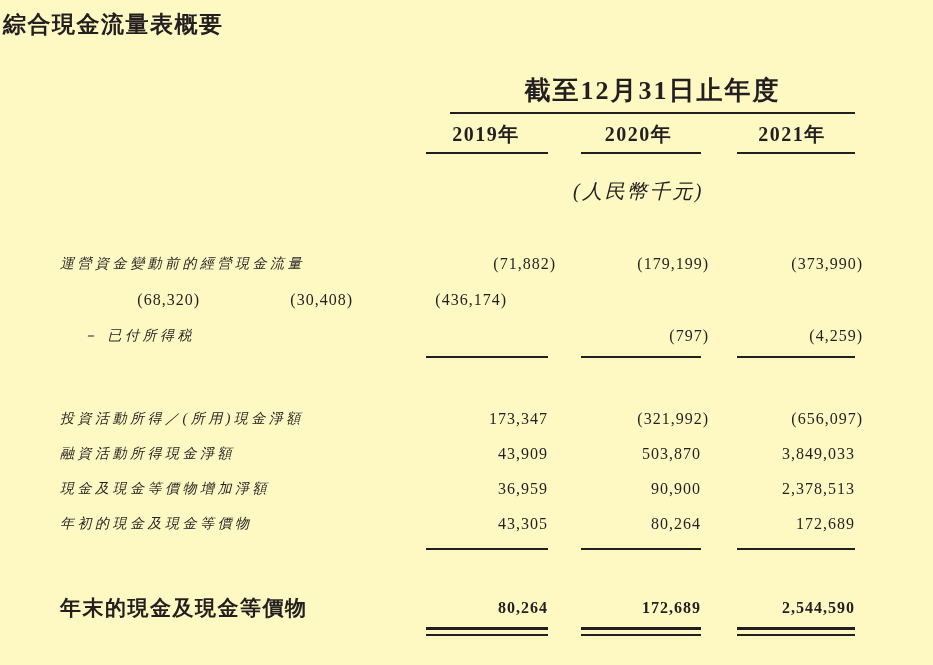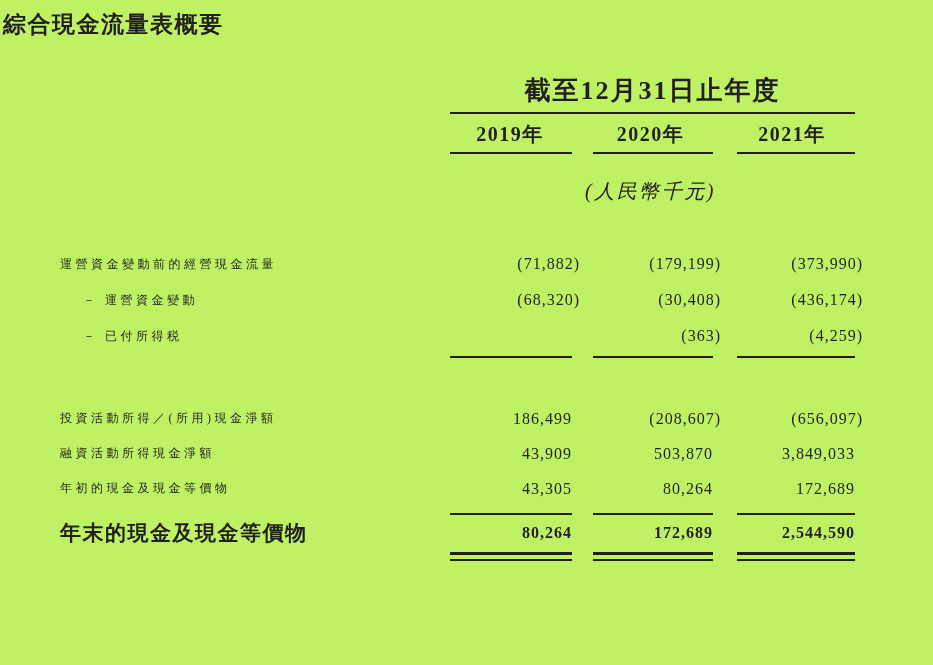--- a/index.html
+++ b/index.html
@@ -1,35 +1,35 @@
 <!DOCTYPE html>
 <html><head>
 <meta charset="utf-8">
 <style>
   html,body{margin:0;padding:0;background:#ffffff;}
   .page{
     position:relative;
     width:933px;height:665px;
-    background:#bef264;
+    background:#fef9c3;
     color:#231f20;
     font-family:"Liberation Serif", serif;
     overflow:hidden;
   }
   .title{
     margin:10px 0 0 3px;
     font-family:"Liberation Sans", sans-serif;
     font-size:23px;line-height:28px;
     font-weight:700;letter-spacing:1.5px;
   }
   .table{margin-left:60px;width:803px;}
 
   
-  .row{display:flex;align-items:center;height:36px;}
+  .row{display:flex;align-items:center;height:36px;gap:12px;}
   .row.h35{height:35px;}
-  .lbl{flex:1;font-size:12px;letter-spacing:3.5px;white-space:nowrap;}
+  .lbl{flex:1;font-size:14px;letter-spacing:3.5px;white-space:nowrap;font-style:italic;}
   .lbl.indent{padding-left:23px;}
   .num{width:140px;text-align:right;font-size:16px;letter-spacing:1px;box-sizing:border-box;white-space:nowrap;}
   .num.c2{width:141px;}
   .num.c3{width:142px;}
   .num.pos{padding-right:8px;}
   .spacer{flex:1;}
 
   
   .head-span{margin-top:43px;margin-left:390px;width:405px;}
   .period{font-size:26px;line-height:20px;font-weight:700;letter-spacing:2px;text-align:center;white-space:nowrap;}
@@ -43,21 +43,21 @@
   .yr-rules{margin-top:7px;}
   .unit-row{margin-top:26px;height:23px;}
   .unit{font-style:italic;text-align:center;font-size:20px;letter-spacing:2.5px;padding-right:0;}
 
   .section{margin:0;}
   .sec1{margin-top:43px;}
   .sec2{margin-top:43px;}
   .mid-rules-a{margin-top:2px;}
   .mid-rules-b{margin-top:7px;}
 
-  .total-row{}
+  .total-row{margin-top:40px;}
   .total-lbl{flex:1;font-family:"Liberation Sans", sans-serif;font-weight:700;font-size:21px;letter-spacing:1.5px;white-space:nowrap;}
   .total-num{font-weight:700;}
   .dbl-rules{margin-top:1px;align-items:flex-start;}
   .dbl{margin-left:auto;margin-right:8px;height:4px;border-top:3.5px solid #231f20;border-bottom:2px solid #231f20;}
 </style>
 </head>
 <body>
 
 <div class="page">
 
@@ -98,57 +98,62 @@
     </div>
 
     <div class="section sec1">
         <div class="row">
           <div class="lbl">運營資金變動前的經營現金流量</div>
           <div class="num c1 neg">(71,882)</div>
           <div class="num c2 neg">(179,199)</div>
           <div class="num c3 neg">(373,990)</div>
         </div>
         <div class="row">
-          <div class="lbl indent">－ 運營資金變動</div>
           <div class="num c1 neg">(68,320)</div>
           <div class="num c2 neg">(30,408)</div>
           <div class="num c3 neg">(436,174)</div>
         </div>
         <div class="row">
           <div class="lbl indent">－ 已付所得税</div>
-          <div class="num c2 neg">(363)</div>
+          <div class="num c2 neg">(797)</div>
           <div class="num c3 neg">(4,259)</div>
         </div>
       </div>
 
     <div class="row rules-row mid-rules-a">
       <div class="spacer"></div>
       <div class="num c1 cellrule">
           <div class="rule rw1"></div>
         </div>
       <div class="num c2 cellrule">
           <div class="rule rw2"></div>
         </div>
       <div class="num c3 cellrule">
           <div class="rule rw3"></div>
         </div>
     </div>
 
     <div class="section sec2">
         <div class="row h35">
           <div class="lbl">投資活動所得／(所用)現金淨額</div>
-          <div class="num c1 pos">186,499</div>
-          <div class="num c2 neg">(208,607)</div>
+          <div class="num c1 pos">173,347</div>
+          <div class="num c2 neg">(321,992)</div>
           <div class="num c3 neg">(656,097)</div>
         </div>
         <div class="row h35">
           <div class="lbl">融資活動所得現金淨額</div>
           <div class="num c1 pos">43,909</div>
           <div class="num c2 pos">503,870</div>
           <div class="num c3 pos">3,849,033</div>
+        </div>
+        <div class="row h35">
+          <div class="lbl">現金及現金等價物增加淨額</div>
+          <div class="num c1 pos">36,959</div>
+          <div class="num c2 pos">90,900</div>
+          <div class="num c3 pos">2,378,513</div>
         </div>
         <div class="row h35">
           <div class="lbl">年初的現金及現金等價物</div>
           <div class="num c1 pos">43,305</div>
           <div class="num c2 pos">80,264</div>
           <div class="num c3 pos">172,689</div>
         </div>
       </div>
 
     <div class="row rules-row mid-rules-b">

